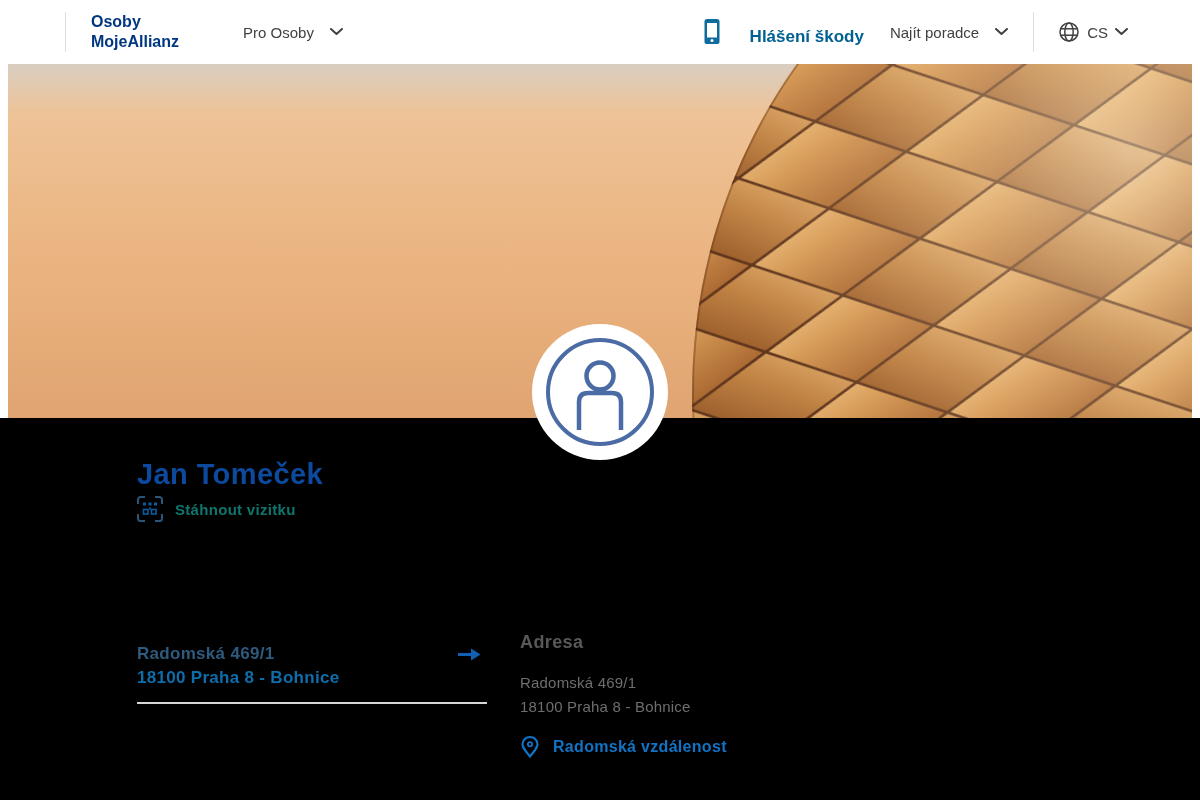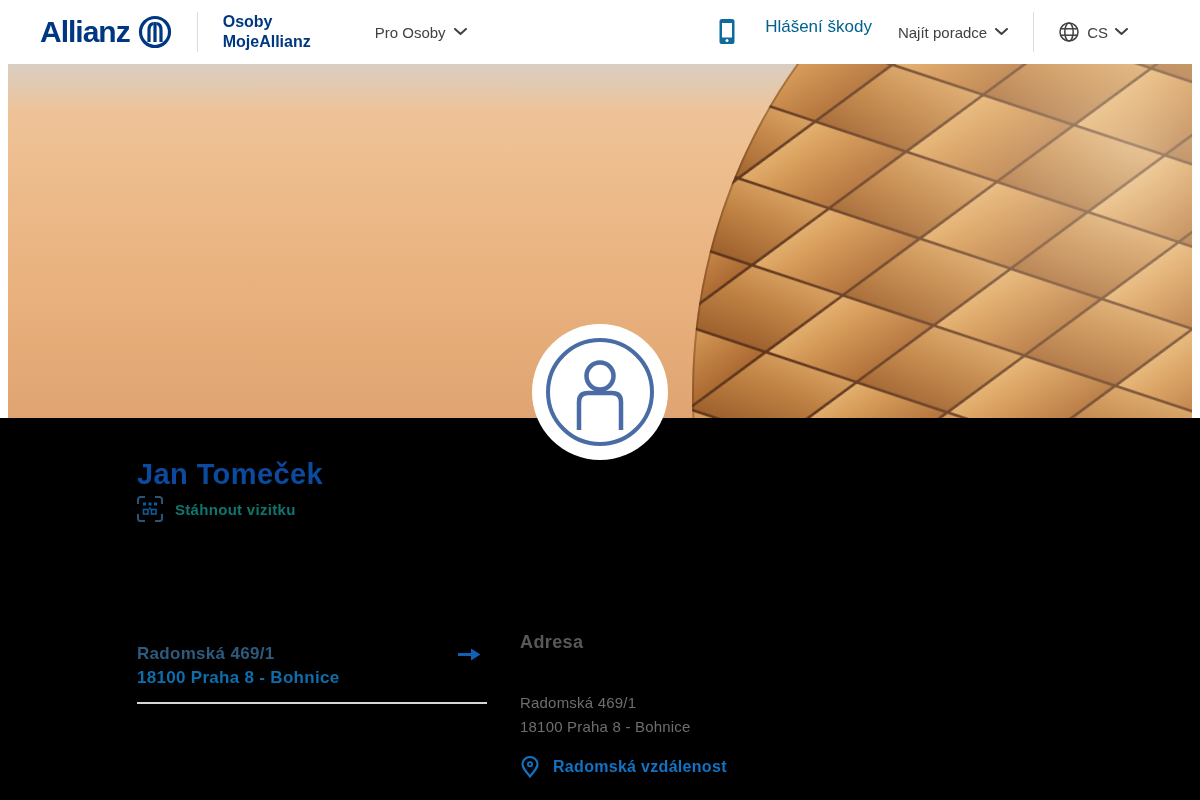--- a/index.html
+++ b/index.html
@@ -6,24 +6,24 @@
   html,body { width:1200px; height:800px; overflow:hidden; background:#fff;
     font-family:"Liberation Sans", sans-serif; }
 
   
   .nav { height:64px; background:#fff; display:flex; align-items:center;
     padding:0 72px 0 40px; position:relative; z-index:10; }
   .brand { display:flex; align-items:center; gap:8px; cursor:pointer; }
   .brand-word { font-size:30px; font-weight:700; color:#003781; letter-spacing:-1px; }
   .nav-divider { width:1px; height:40px; background:#dcdcdc; margin:0 25px; }
   .login-block { font-size:16px; font-weight:700; color:#003781; line-height:20px; cursor:pointer; }
-  .nav-item { display:flex; align-items:center; gap:8px; font-size:15px; color:#414141; cursor:pointer; }
+  .nav-item { display:flex; align-items:center; gap:16px; font-size:15px; color:#414141; cursor:pointer; }
   .pro-osoby { margin-left:64px; }
   .nav-right { margin-left:auto; display:flex; align-items:center; }
-  .claims { display:flex; align-items:flex-start; gap:28px; font-size:17px; font-weight:400;
+  .claims { display:flex; align-items:flex-end; gap:28px; font-size:17px; font-weight:700;
     color:#006192; cursor:pointer; }
   .find-advisor { margin-left:26px; }
   .nav-divider2 { width:1px; height:40px; background:#dcdcdc; margin:0 24px 0 25px; }
   .lang { display:flex; align-items:center; gap:7px; font-size:15px; color:#414141; cursor:pointer; }
 
   
   .hero { margin:0 8px; height:354px; position:relative; overflow:hidden;
     background:linear-gradient(180deg,#d9cec2 0%,#eec397 14%,#ecb988 40%,#e8b07c 68%,#dfa471 100%); }
   .dome { position:absolute; left:682px; top:-190px; }
 
@@ -38,40 +38,29 @@
   .vcard-label { font-size:15px; font-weight:700; color:#0f766e; letter-spacing:.3px; }
 
   .columns { margin-top:120px; display:flex; align-items:flex-start; }
   .office-card { width:350px; position:relative; border-bottom:2px solid #d6d6d6;
     padding-bottom:12px; cursor:pointer; }
   .office-line1 { font-size:17px; font-weight:700; color:#2e5a7d; line-height:24px; letter-spacing:.3px; }
   .office-line2 { font-size:17px; font-weight:700; color:#0e6dab; line-height:24px; letter-spacing:.3px; }
   .office-arrow { position:absolute; right:6px; top:6px; }
 
   .address-col { margin-left:33px; margin-top:-10px; }
-  .address-heading { font-size:18px; font-weight:700; color:#585858; letter-spacing:.4px; margin-bottom:38px; }
+  .address-heading { font-size:18px; font-weight:700; color:#585858; letter-spacing:.4px; margin-bottom:18px; }
   .address-line { font-size:15px; color:#6e6e6e; line-height:24px; letter-spacing:.2px; }
   .distance-link { margin-top:16px; display:flex; align-items:center; gap:13px; cursor:pointer; }
   .distance-label { font-size:16px; font-weight:700; color:#1173c5; letter-spacing:.3px; }
 </style>
 </head>
 <body>
 
 <header class="nav">
-  <div class="brand">
-    <span class="brand-word">Allianz</span>
-    <span style="display:flex;">
-      <svg width="34" height="34" viewBox="-17 -17 34 34">
-        <circle cx="0" cy="0" r="14.5" fill="none" stroke="#003781" stroke-width="3.2"></circle>
-        <path d="M0,-10 V10" fill="none" stroke="#003781" stroke-width="3.2"></path>
-        <path d="M-6,10 V-2 Q-6,-8 -1.5,-8.5" fill="none" stroke="#003781" stroke-width="3.2"></path>
-        <path d="M6,10 V-2 Q6,-8 1.5,-8.5" fill="none" stroke="#003781" stroke-width="3.2"></path>
-      </svg>
-    </span>
-  </div>
 
   <div class="nav-divider"></div>
 
   <div class="login-block">
     <div>Osoby</div>
     <div>MojeAllianz</div>
   </div>
 
   <div class="nav-item pro-osoby">
     <span>Pro Osoby</span>

